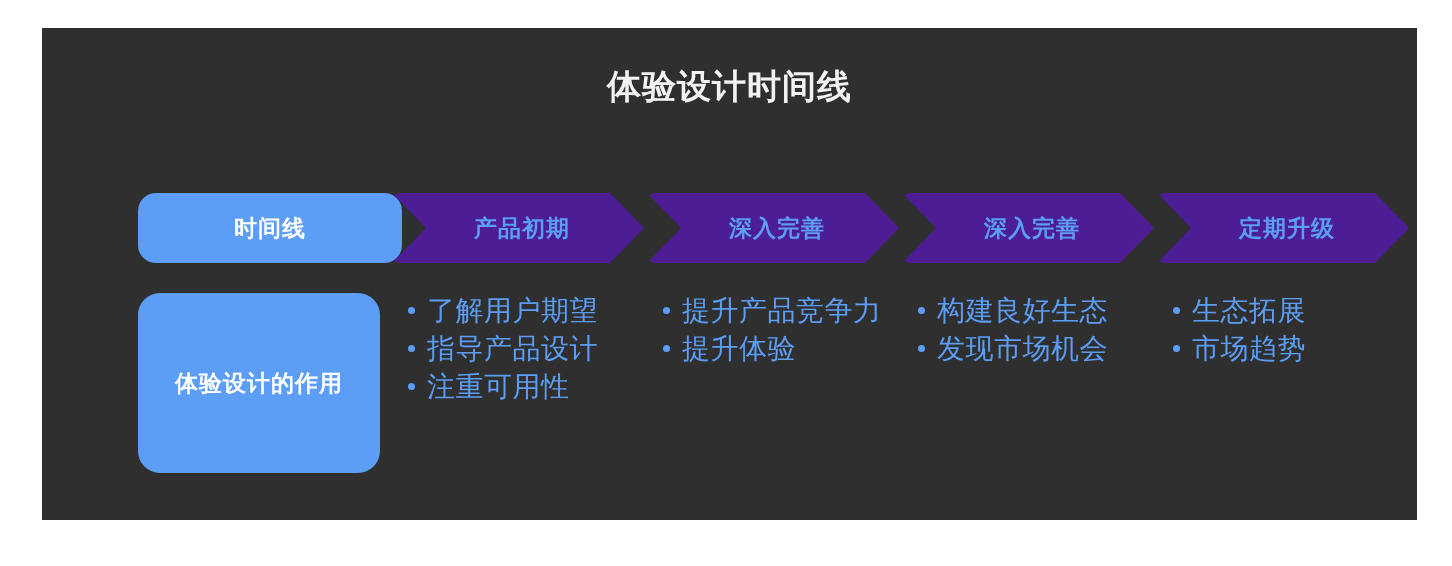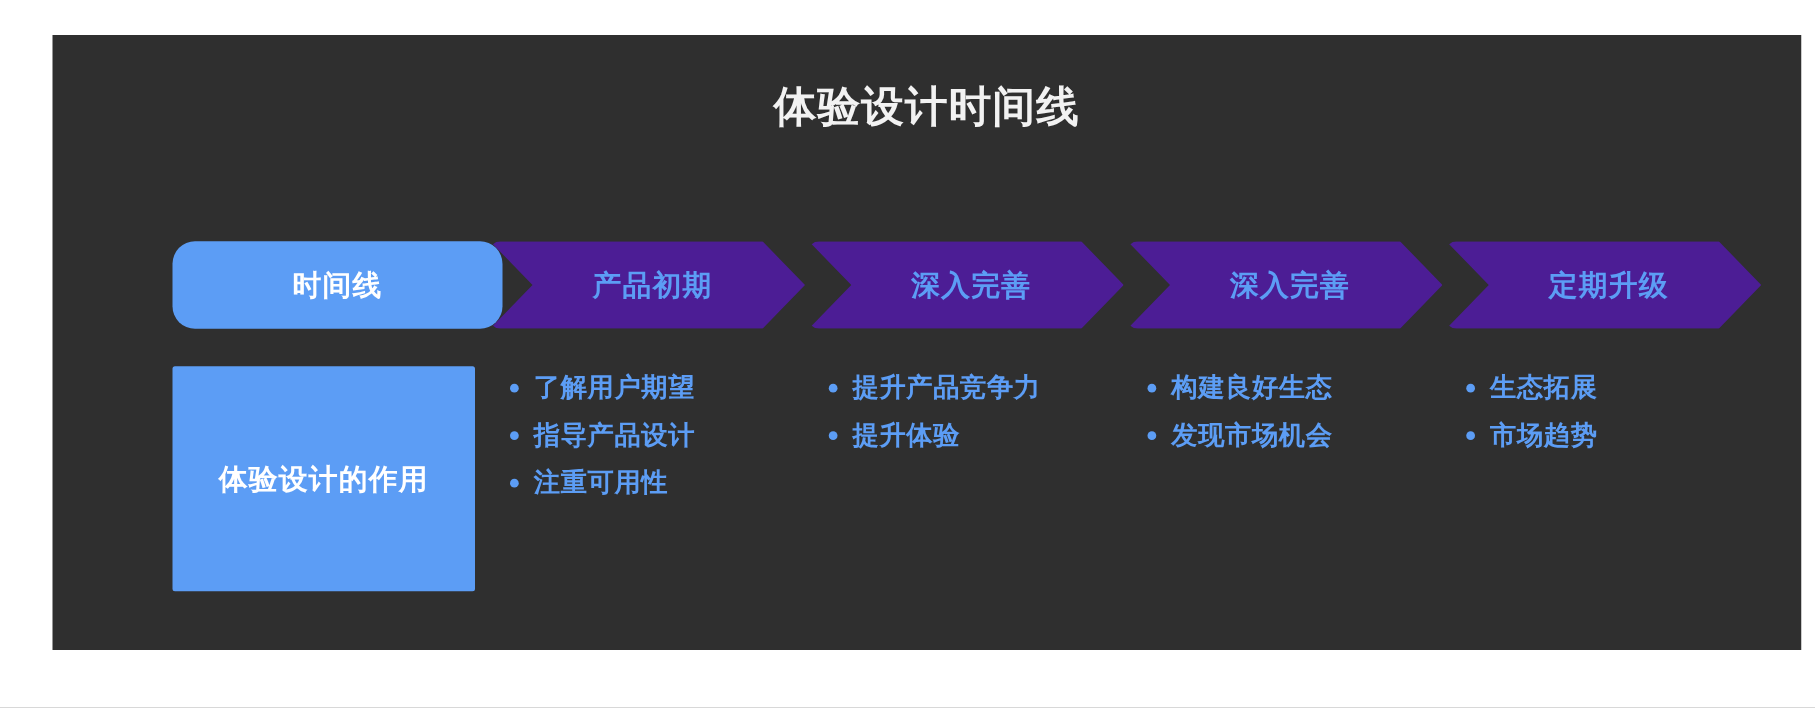--- a/index.html
+++ b/index.html
@@ -22,21 +22,20 @@
   }
 
   
   #panel {
     position: absolute;
     left: 42px;
     top: 28px;
     width: 1375px;
     height: 492px;
     background: #2f2f2f;
-    padding-left: 24px;
   }
 
   
   #title {
     position: absolute;
     left: 0;
     top: 36px;
     width: 100%;
     text-align: center;
     color: #f2f2f2;
@@ -105,21 +104,21 @@
     height: 195px;
   }
 
   #role-card {
     position: absolute;
     left: 0;
     top: 0;
     width: 242px;
     height: 180px;
     background: #5c9df5;
-    border-radius: 2px;
+    border-radius: 22px;
     display: flex;
     align-items: center;
     justify-content: center;
   }
   #role-card-label {
     color: #ffffff;
     font-size: 23px;
     font-weight: bold;
     letter-spacing: 1px;
     white-space: nowrap;
@@ -143,22 +142,22 @@
     height: 7px;
     border-radius: 50%;
     background: #5c9df5;
     margin-top: 11px;
     margin-right: 12px;
     flex: 0 0 auto;
   }
 
   .bullet-text {
     color: #5c9df5;
-    font-size: 21px;
-    font-weight: bold;
+    font-size: 28px;
+    font-weight: normal;
     line-height: 30px;
     letter-spacing: 0.5px;
     white-space: nowrap;
   }
 </style>
 </head>
 <body>
 
 <div id="canvas">
 

